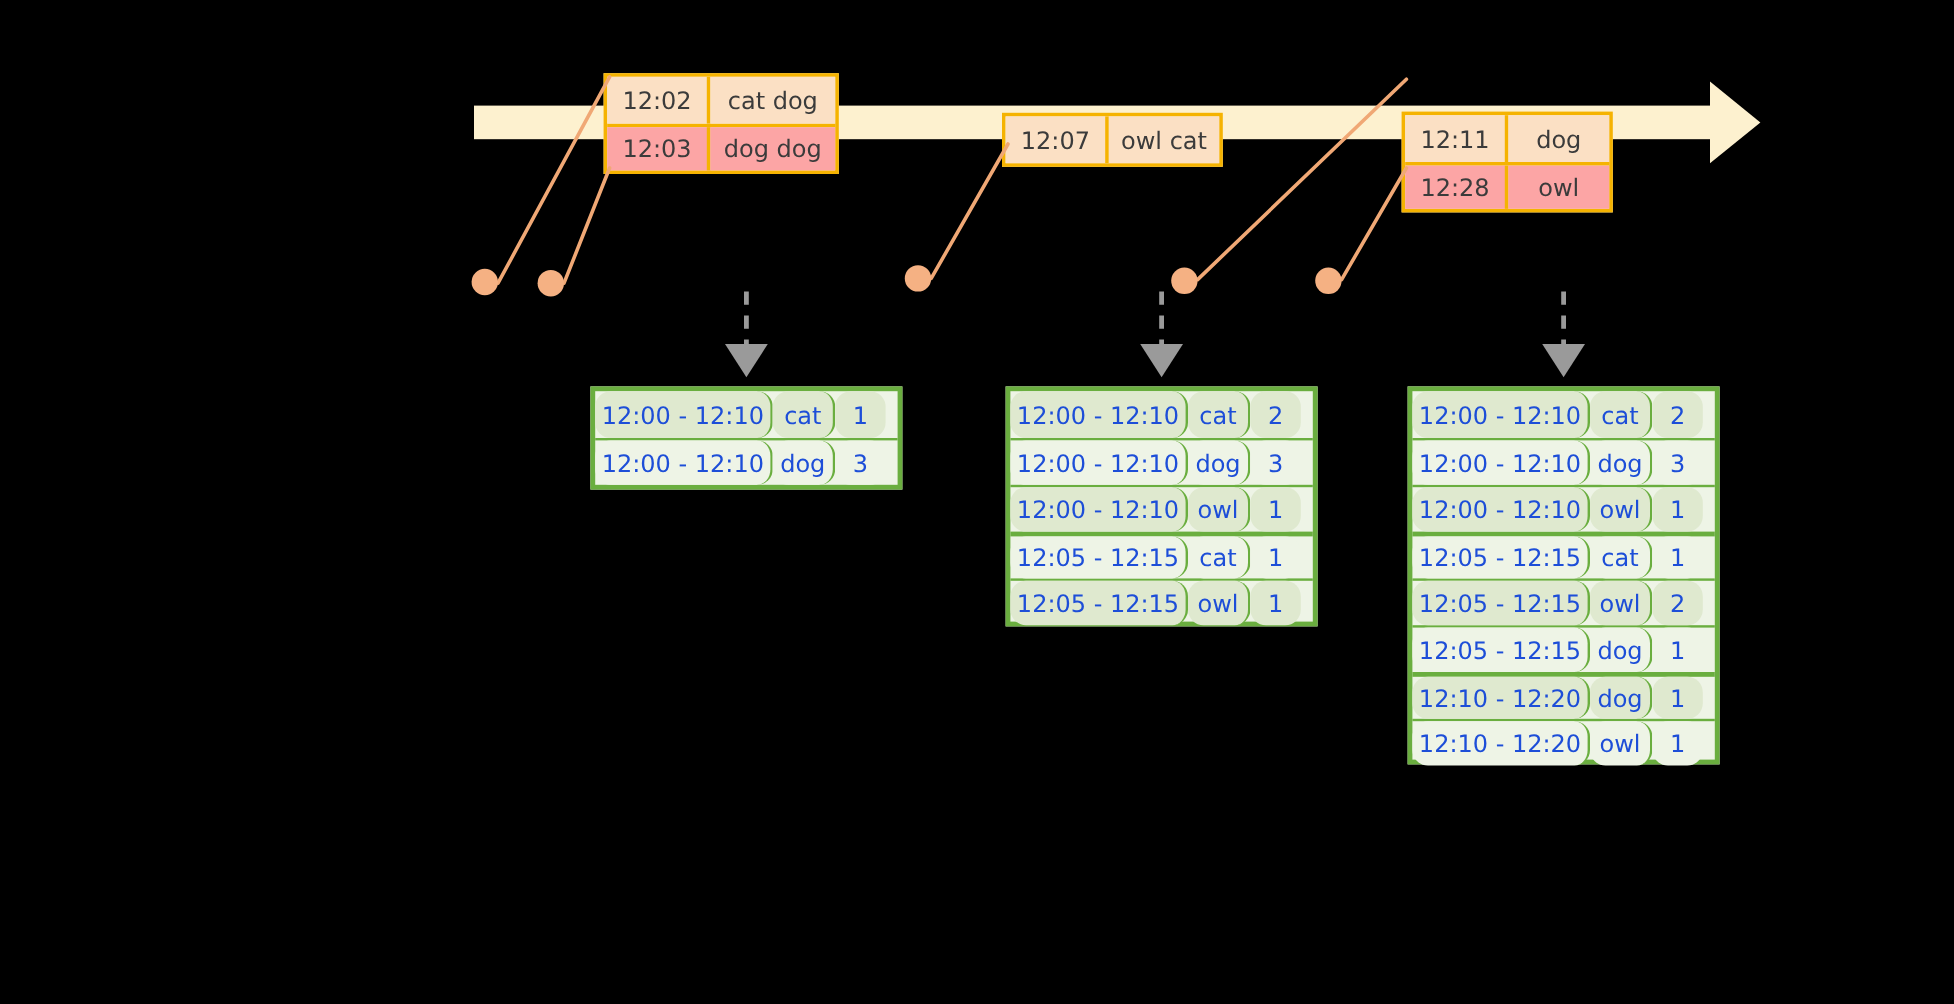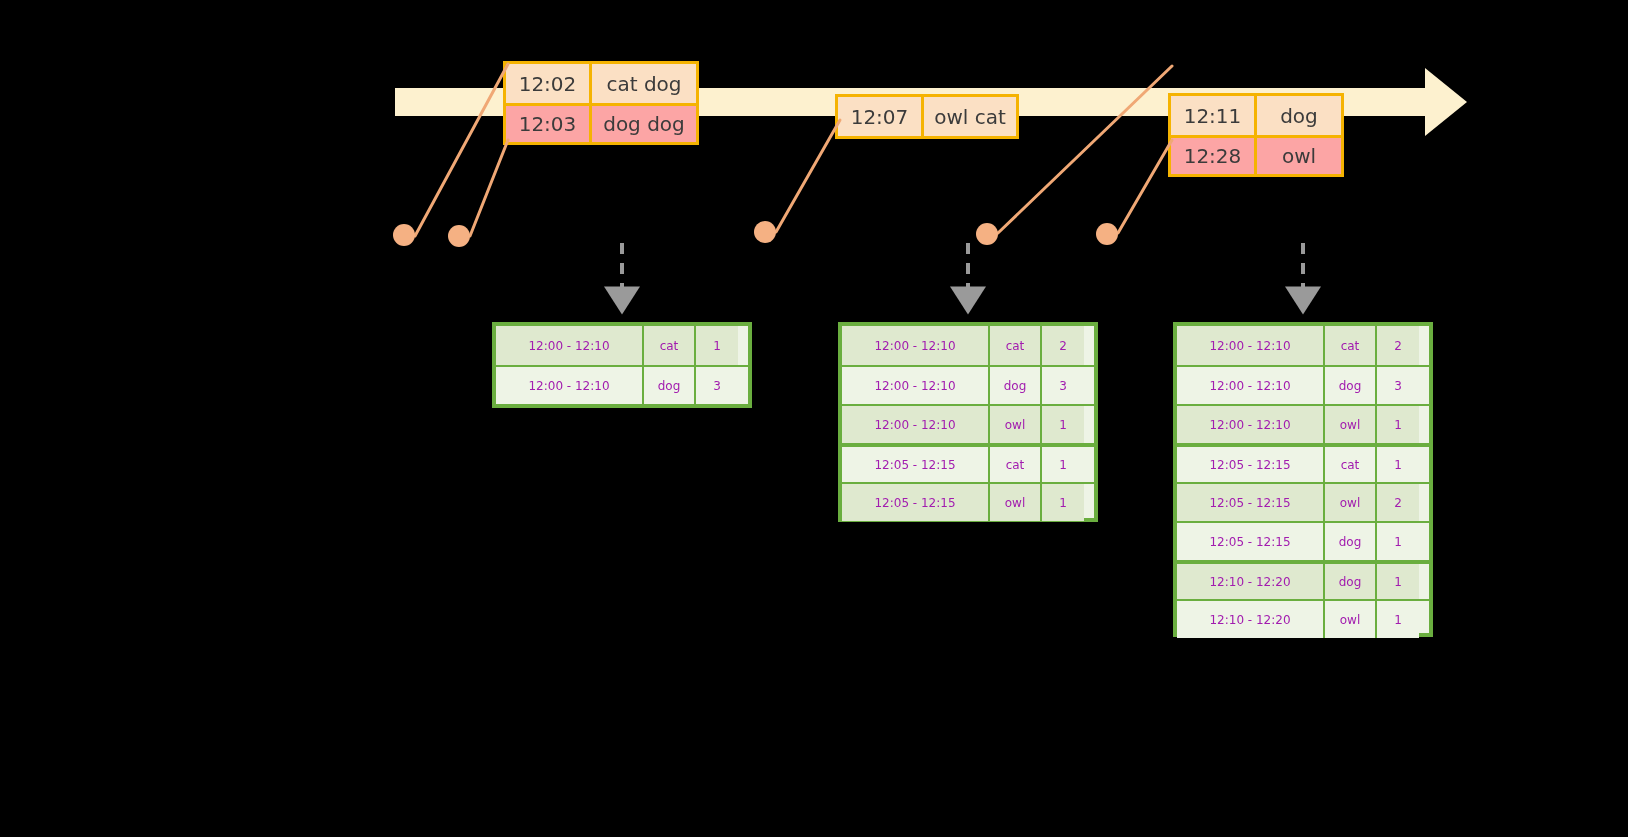--- a/index.html
+++ b/index.html
@@ -55,21 +55,21 @@
     box-sizing:border-box;
     background:#eef4e6;
   }
   .rrow{display:flex;box-sizing:border-box;height:39px;}
   .rrow + .rrow{border-top:2px solid #6aae3f;}
   .rrow.sep + .rrow{border-top:4px solid #6aae3f;}
   .rrow.a .rcell{background:#dfe9cf;}
   .rrow.b .rcell{background:#eef4e6;}
   .rcell{
     display:flex;align-items:center;justify-content:center;
-    font-size:12px;color:#a21caf;box-sizing:border-box;
+    font-size:20px;color:#1d4ed8;box-sizing:border-box;border-radius:13px;
   }
   .rwin{width:148px;border-right:2px solid #6aae3f;}
   .rkey{width:52px;border-right:2px solid #6aae3f;}
   .rcount{width:42px;}
 </style>
 </head>
 <body>
 
 <div id="stage">
 

